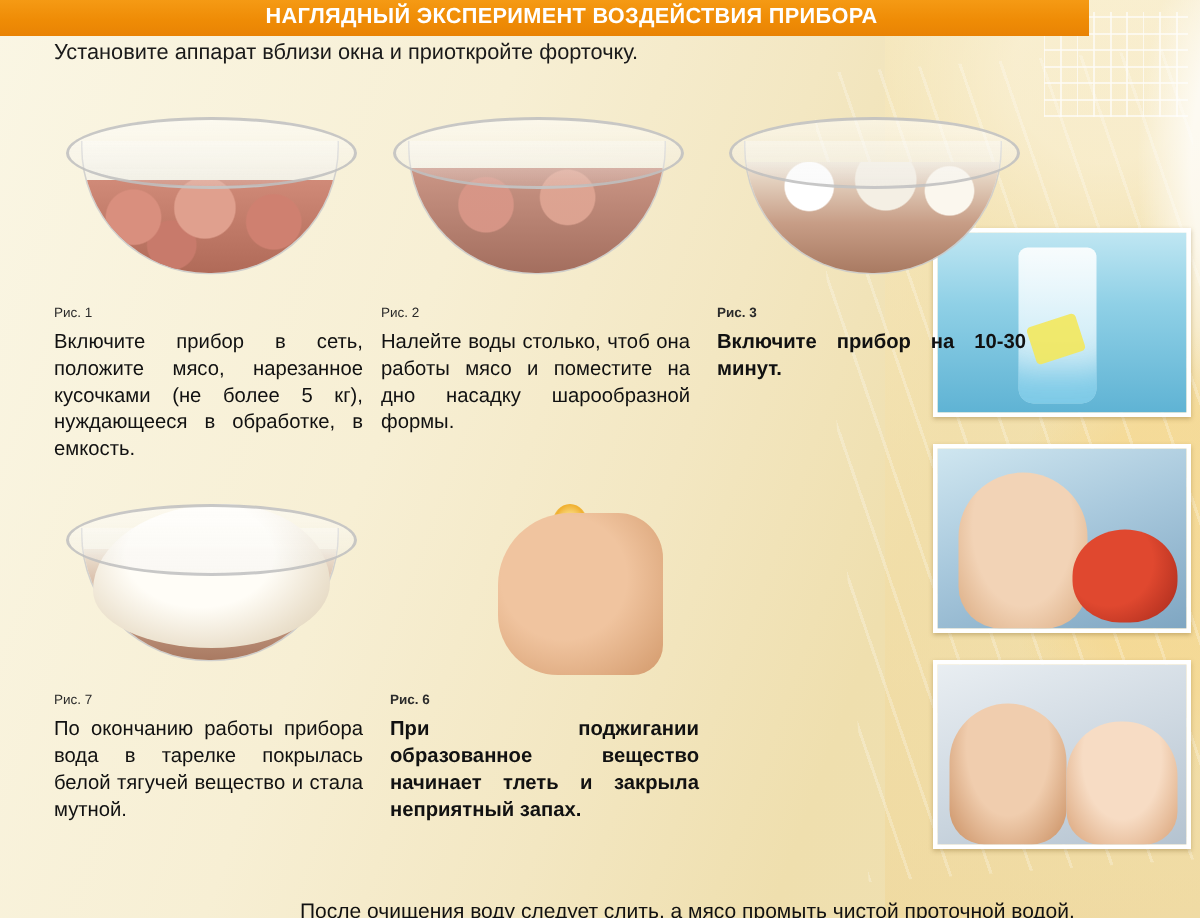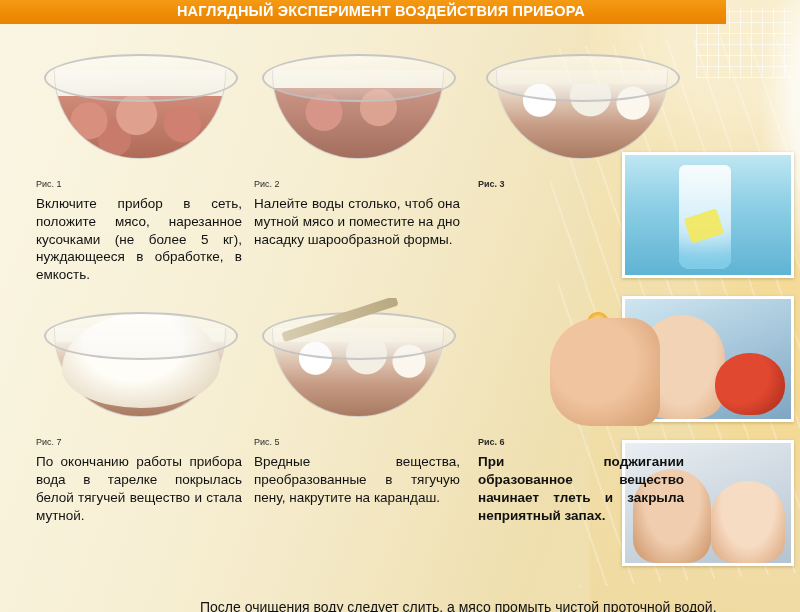--- a/index.html
+++ b/index.html
@@ -98,21 +98,21 @@
     background:radial-gradient(ellipse at 50% 30%, #f0cdae 0 50%, #c98e61 100%);
     border-radius:40px 40px 24px 24px;
   }
   .ph-family:after{
     content:"";position:absolute;right:6px;top:38px;width:74px;height:82px;
     background:radial-gradient(ellipse at 50% 30%, #f7dcc4 0 50%, #d9a277 100%);
     border-radius:36px 36px 22px 22px;
   }
 
   
-  .content{position:absolute;left:0;top:40px;width:726px;}
+  .content{position:absolute;left:0;top:64px;width:726px;}
   .row{display:flex;}
   .col{width:206px;margin-left:36px;}
   .col:first-child{margin-left:36px;}
   .col.c2{margin-left:12px;}
   .col.c3{margin-left:18px;font-weight:bold;}
 
   .figure{
     width:206px;height:135px;position:relative;overflow:hidden;
   }
   
@@ -197,20 +197,21 @@
 </style>
 </head>
 <body>
 
 <div class="page">
   <div class="swirl"></div>
   <div class="grid-deco"></div>
 
   <div class="header-band"></div>
   <div class="header-title">НАГЛЯДНЫЙ ЭКСПЕРИМЕНТ ВОЗДЕЙСТВИЯ ПРИБОРА</div>
+  <div class="subtitle">Установите аппарат вблизи окна и приоткройте форточку.</div>
 
   <div class="right-photos">
     <div class="photo-card ph-glass"></div>
     <div class="photo-card ph-woman"></div>
     <div class="photo-card ph-family"></div>
   </div>
 
   <div class="content">
 
     <div class="row">
@@ -230,64 +231,52 @@
       <div class="col c2">
         <div class="figure">
           <div class="bowl">
             <div class="body">
                 <div class="fill-water"></div>
               </div>
             <div class="rim"></div>
           </div>
         </div>
         <div class="figlabel">Рис. 2</div>
-        <div class="caption">Налейте воды столько, чтоб она мутной мясо и поместите на дно насадку шарообразной формы.</div>
+        <div class="caption">Налейте воды столько, чтоб она работы мясо и поместите на дно насадку шарообразной формы.</div>
       </div>
 
       <div class="col c3">
         <div class="figure">
           <div class="bowl">
             <div class="body">
                 <div class="fill-foam"></div>
               </div>
             <div class="rim"></div>
           </div>
         </div>
         <div class="figlabel">Рис. 3</div>
+        <div class="caption">Включите прибор на 10-30 минут.</div>
       </div>
     </div>
 
     <div class="row row2">
       <div class="col">
         <div class="figure">
           <div class="bowl">
             <div class="body">
                 <div class="fill-foam"></div>
               </div>
             <div class="blob-foam"></div>
             <div class="rim"></div>
           </div>
         </div>
         <div class="figlabel">Рис. 7</div>
         <div class="caption">По окончанию работы прибора вода в тарелке покрылась белой тягучей вещество и стала мутной.</div>
       </div>
 
-      <div class="col c2">
-        <div class="figure">
-          <div class="bowl">
-            <div class="body">
-                <div class="fill-foam"></div>
-              </div>
-            <div class="rim"></div>
-            <div class="pencil"></div>
-          </div>
-        </div>
-        <div class="figlabel">Рис. 5</div>
-        <div class="caption">Вредные вещества, преобразованные в тягучую пену, накрутите на карандаш.</div>
-      </div>
 
       <div class="col c3">
         <div class="figure">
           <div class="bowl">
             <div class="flame"></div>
             <div class="lighter"></div>
             <div class="hand"></div>
           </div>
         </div>
         <div class="figlabel">Рис. 6</div>

